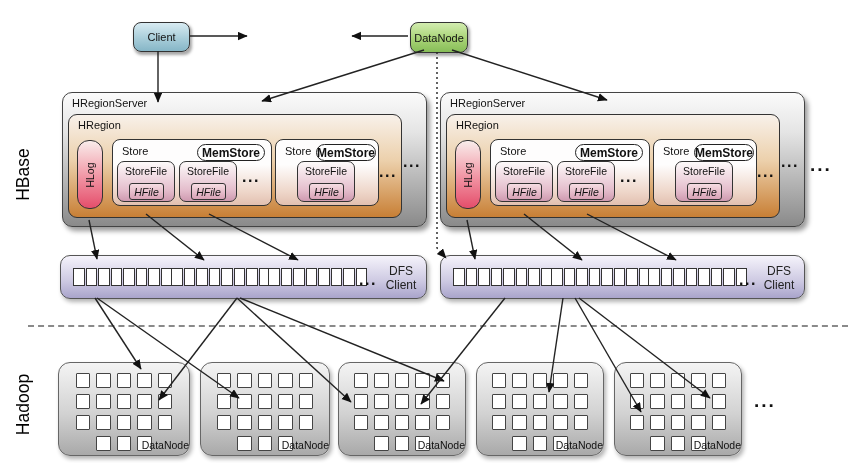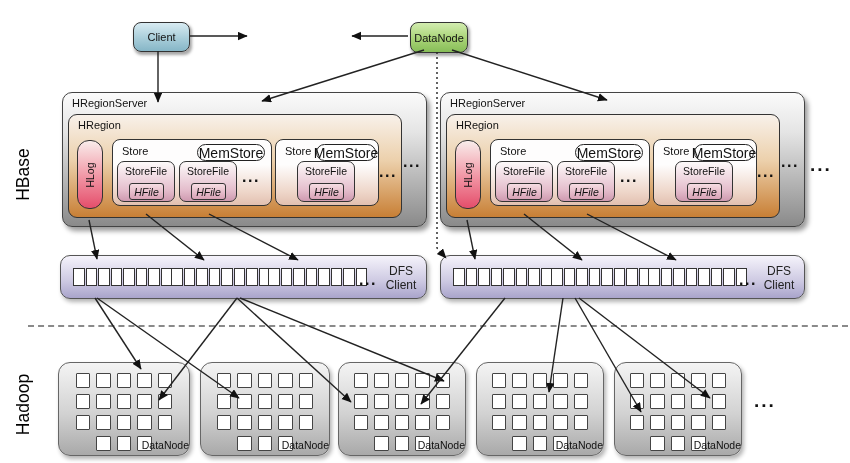--- a/index.html
+++ b/index.html
@@ -23,21 +23,21 @@
   .hlog{position:absolute;left:8px;top:25px;width:24px;height:67px;border:1.5px solid #333;border-radius:12px;
        background:linear-gradient(180deg,#f9edeb,#f08b9c 60%,#e44e6b);
        display:flex;align-items:center;justify-content:center;}
   .hlog span{transform:rotate(-90deg);font-size:10.5px;white-space:nowrap;}
   .store{position:absolute;top:24px;height:65px;border:1.5px solid #333;border-radius:8px;
        background:linear-gradient(180deg,#fefdfd 38%,#eed6c9 80%,#e2c0b0);}
   .store.wide{left:43px;width:158px;}
   .store.narrow{left:206px;width:102px;}
   .store-label{position:absolute;left:9px;top:5px;font-size:11px;}
   .memstore{position:absolute;top:4px;height:15px;border:1.5px solid #222;border-radius:9px;background:#fff;
-       font-size:14px;display:flex;align-items:center;justify-content:center;}
+       font-size:12px;display:flex;align-items:center;justify-content:center;font-weight:bold;}
   .wide .memstore{left:84px;width:66px;}
   .narrow .memstore{left:40px;width:58px;}
   .storefile{position:absolute;top:21px;width:58px;height:41px;border:1.5px solid #333;border-radius:7px;
        background:linear-gradient(180deg,#fdfafa,#e4bdcc 72%,#cf9ab0);text-align:center;font-size:10.5px;padding-top:3px;box-sizing:border-box;}
   .hfile{position:absolute;left:11px;top:21px;width:33px;height:15px;border:1.5px solid #333;border-radius:3px;
        background:linear-gradient(180deg,#f6dde3,#d9a2b6);font-size:10.5px;display:flex;align-items:center;justify-content:center;font-style:italic;}
   .dots{position:absolute;font-weight:900;font-size:16px;letter-spacing:1.5px;line-height:14px;color:#111;}
   .dots.big{font-size:19px;letter-spacing:2px;}
 
   .dfs{position:absolute;top:241px;width:365px;height:42px;border:1.5px solid #555;border-radius:10px;

